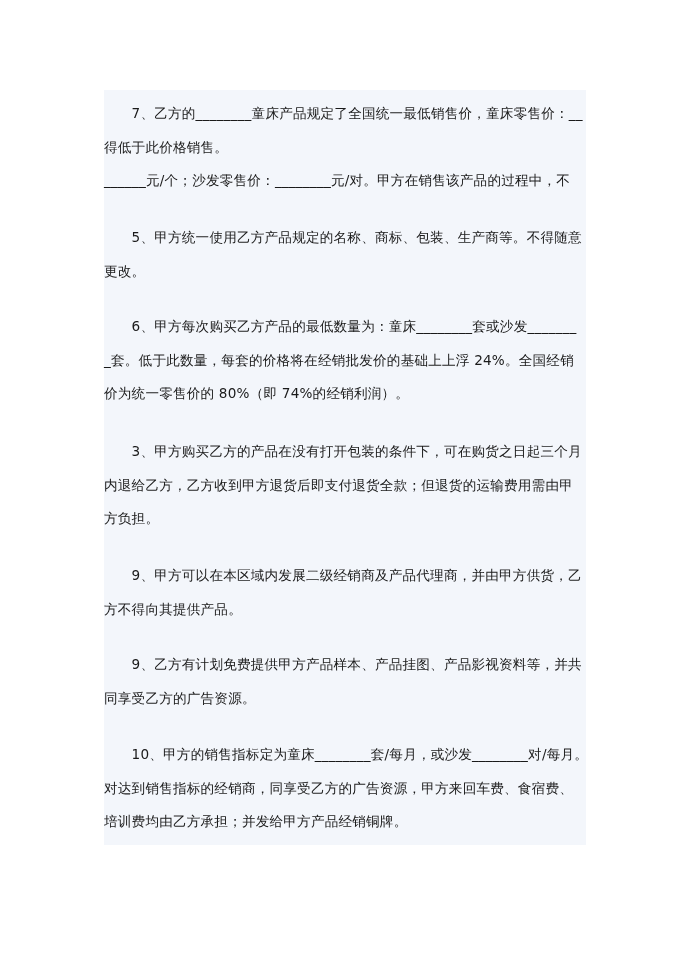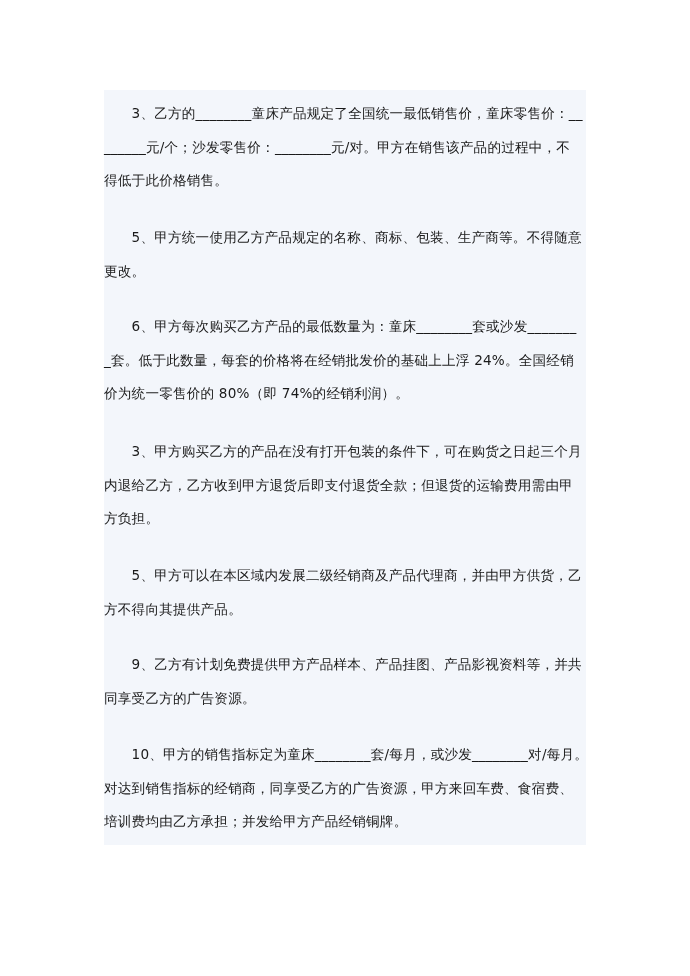--- a/index.html
+++ b/index.html
@@ -10,44 +10,44 @@
     .para { position: absolute; left: 104px; width: 484px; font-size: 13.6px;
             line-height: 33.5px; letter-spacing: 0.2px; text-align: justify; margin: 0; }
     .line { display: block; white-space: nowrap; }
   </style>
 </head>
 <body>
 
 <div class="page"></div>
 
 <div class="para" style="top:97px">
-  <span class="line">　　3、乙方的________童床产品规定了全国统一最低销售价，童床零售价：__</span>
+  <span class="line">　　7、乙方的________童床产品规定了全国统一最低销售价，童床零售价：__</span>
+  <span class="line">得低于此价格销售。</span>
   <span class="line">______元/个；沙发零售价：________元/对。甲方在销售该产品的过程中，不</span>
-  <span class="line">得低于此价格销售。</span>
 </div>
 
 <div class="para" style="top:221px">
   <span class="line">　　5、甲方统一使用乙方产品规定的名称、商标、包装、生产商等。不得随意</span>
   <span class="line">更改。</span>
 </div>
 
 <div class="para" style="top:310px">
   <span class="line">　　6、甲方每次购买乙方产品的最低数量为：童床________套或沙发_______</span>
   <span class="line">_套。低于此数量，每套的价格将在经销批发价的基础上上浮 24%。全国经销</span>
   <span class="line">价为统一零售价的 80%（即 74%的经销利润）。</span>
 </div>
 
 <div class="para" style="top:435px">
   <span class="line">　　3、甲方购买乙方的产品在没有打开包装的条件下，可在购货之日起三个月</span>
   <span class="line">内退给乙方，乙方收到甲方退货后即支付退货全款；但退货的运输费用需由甲</span>
   <span class="line">方负担。</span>
 </div>
 
 <div class="para" style="top:559px">
-  <span class="line">　　5、甲方可以在本区域内发展二级经销商及产品代理商，并由甲方供货，乙</span>
+  <span class="line">　　9、甲方可以在本区域内发展二级经销商及产品代理商，并由甲方供货，乙</span>
   <span class="line">方不得向其提供产品。</span>
 </div>
 
 <div class="para" style="top:648px">
   <span class="line">　　9、乙方有计划免费提供甲方产品样本、产品挂图、产品影视资料等，并共</span>
   <span class="line">同享受乙方的广告资源。</span>
 </div>
 
 <div class="para" style="top:738px">
   <span class="line">　　10、甲方的销售指标定为童床________套/每月，或沙发________对/每月。</span>

